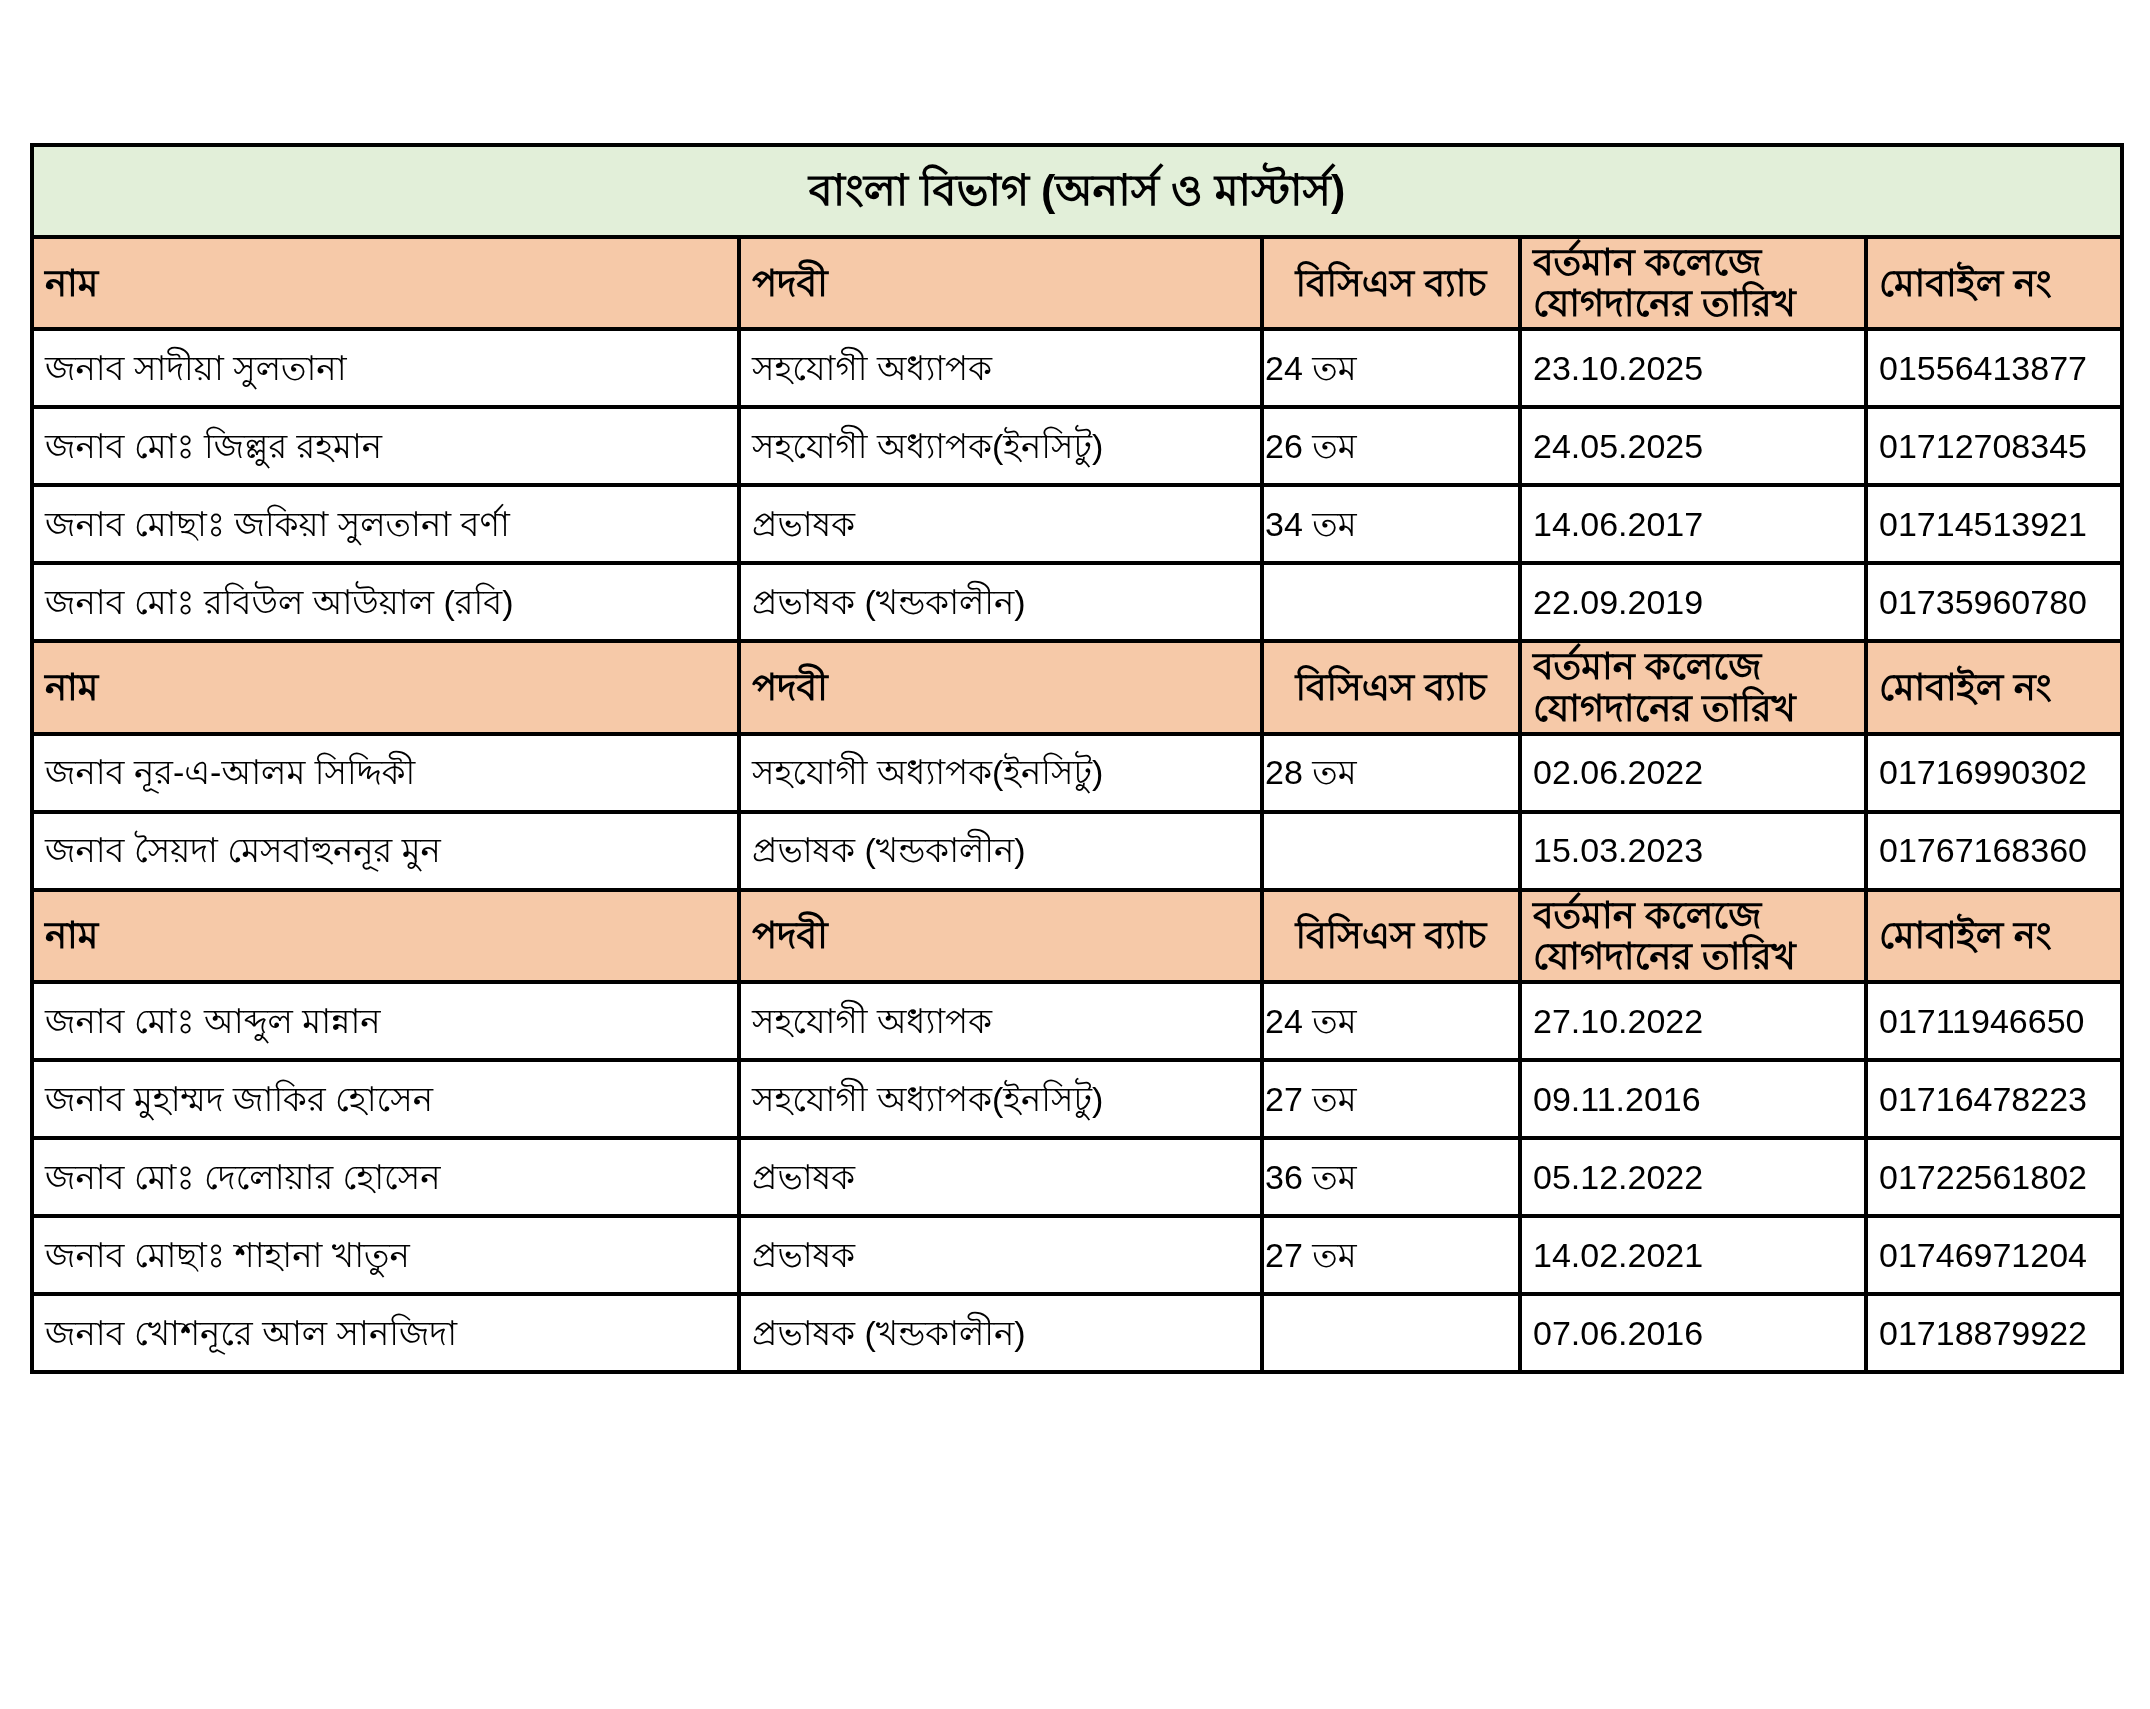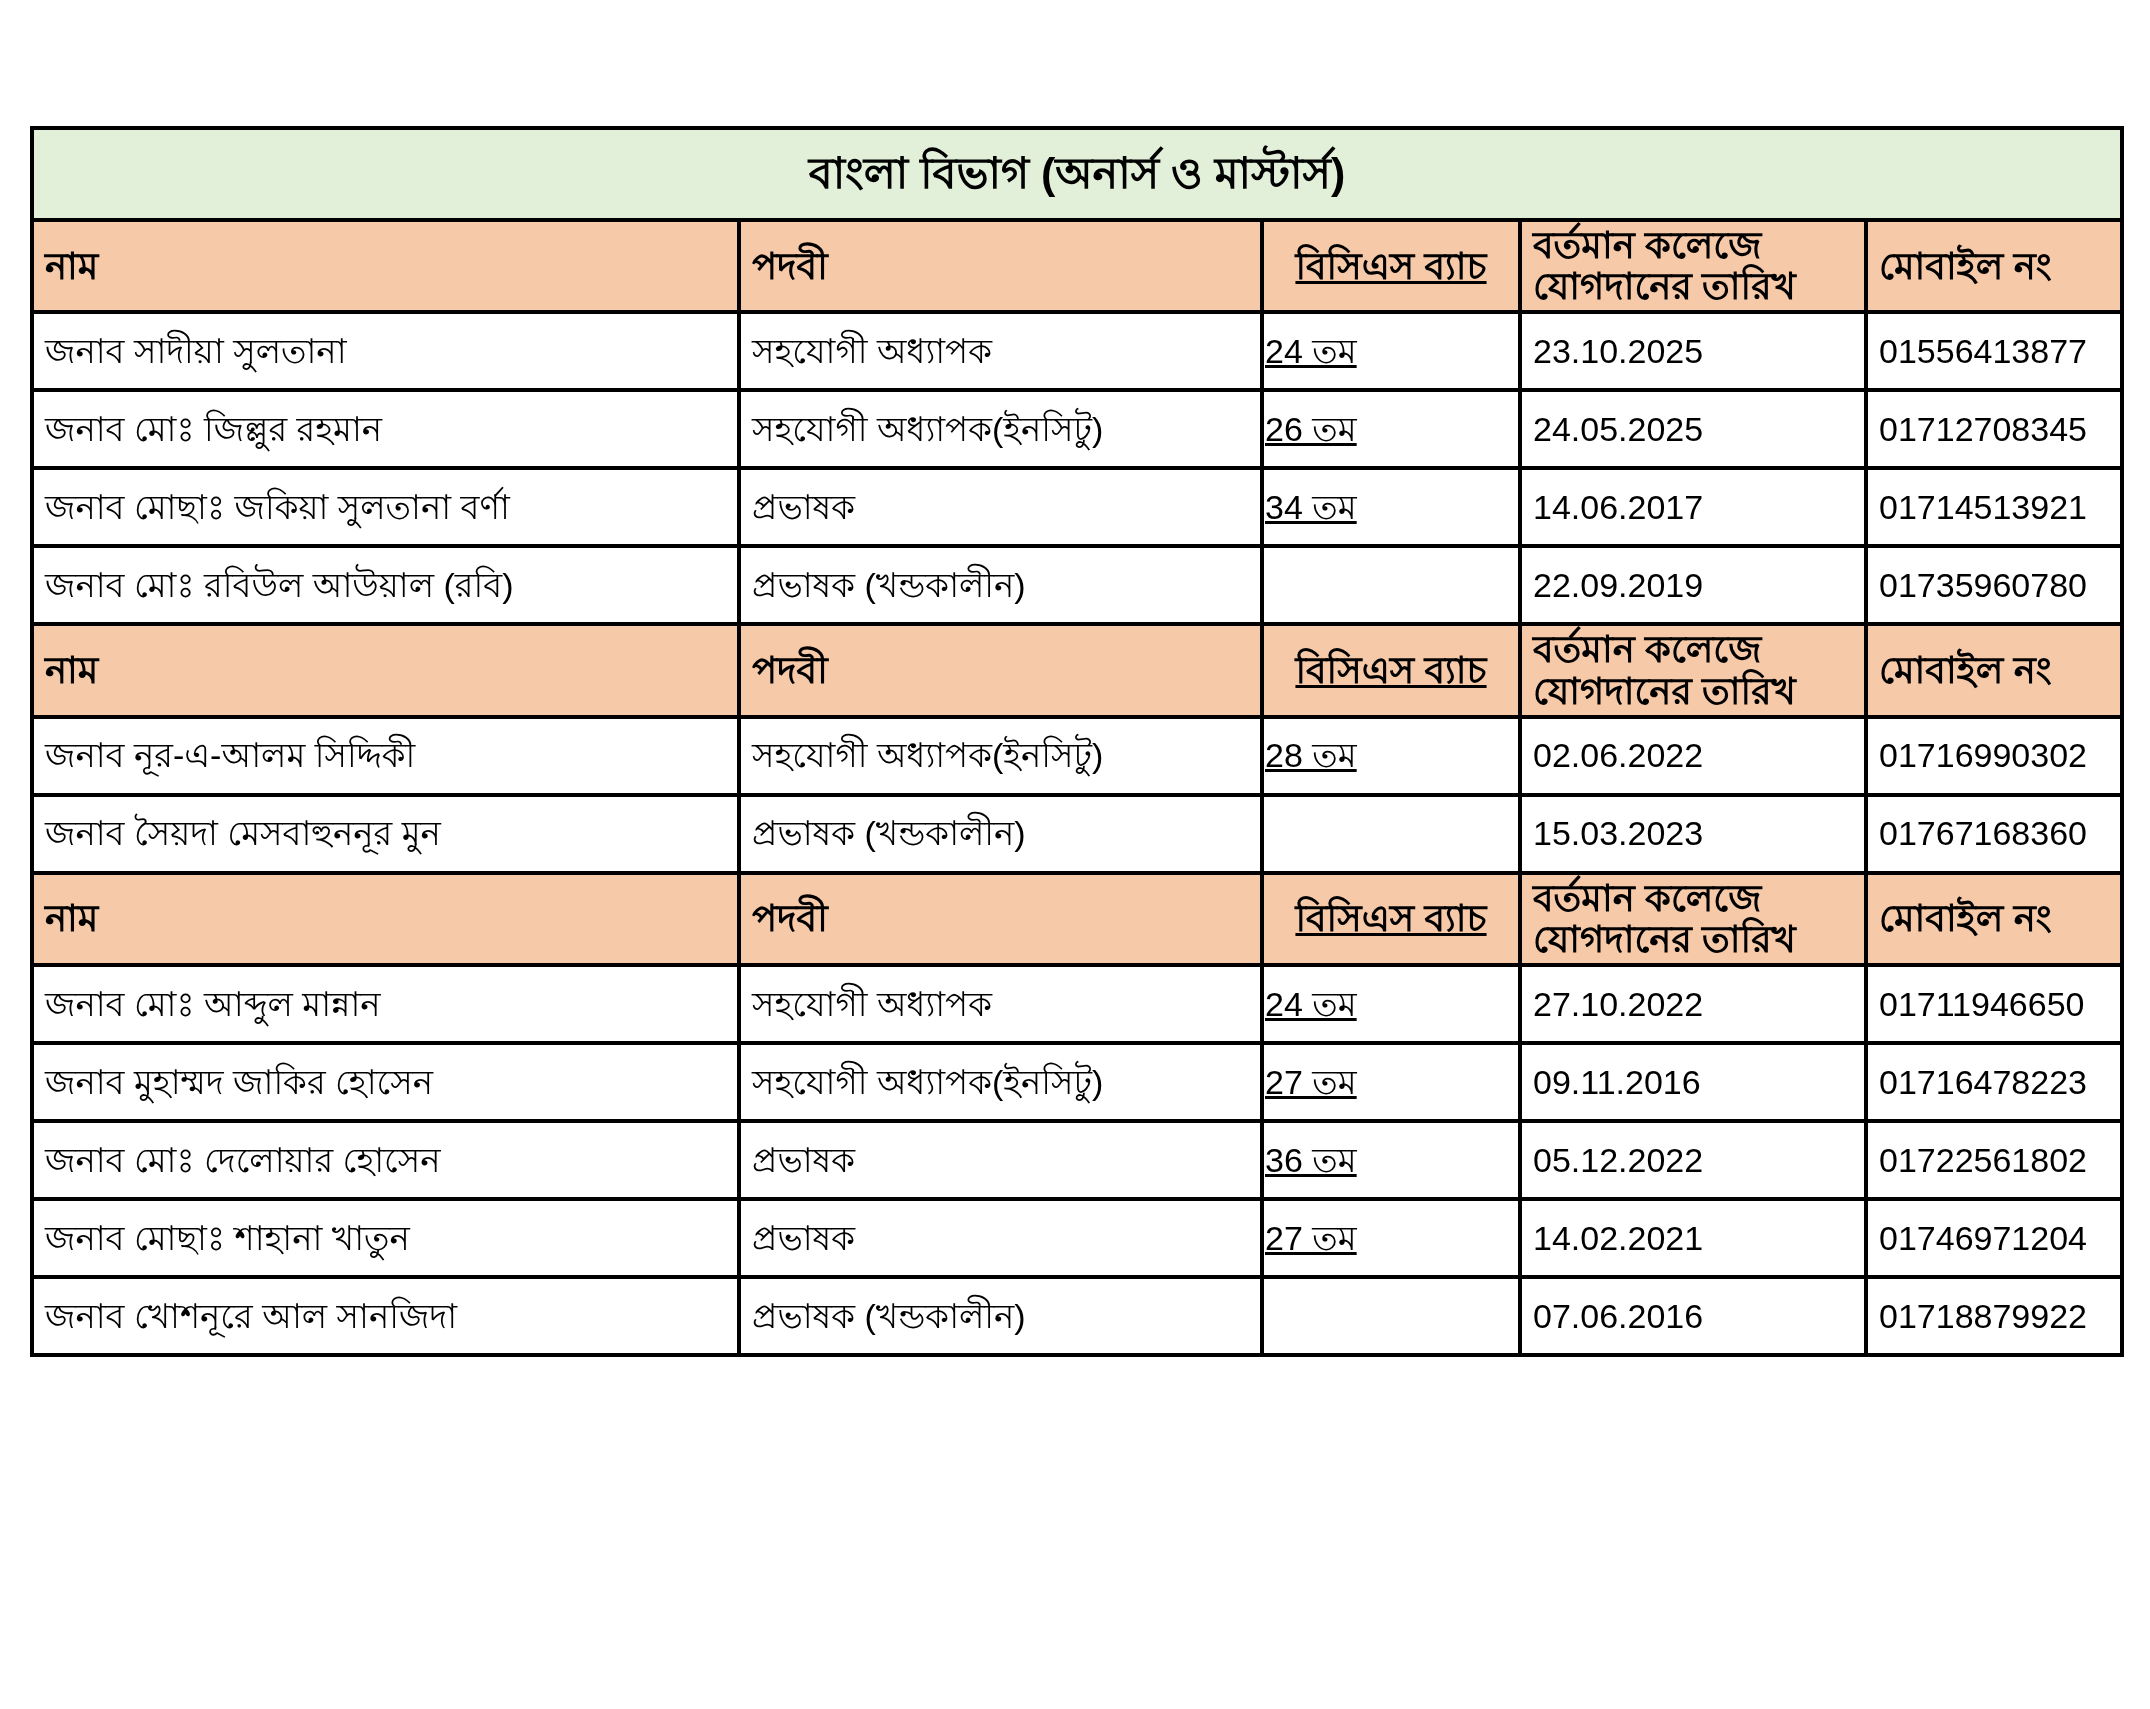--- a/index.html
+++ b/index.html
@@ -20,20 +20,21 @@
   }
   .sheet{
     position:absolute;
     left:30px;
     top:126px;
   }
   table.staff-table{
     border-collapse:collapse;
     table-layout:fixed;
     width:2090px;
+    margin-top:17px;
   }
   .col-w-name{width:707px;}
   .col-w-designation{width:523px;}
   .col-w-batch{width:258px;}
   .col-w-join_date{width:346px;}
   .col-w-mobile{width:256px;}
 
   td{
     border:4.8px solid var(--border-color);
     vertical-align:middle;
@@ -62,21 +63,20 @@
     font-size:34px;
     line-height:1.1;
     background:#ffffff;
   }
   td.col-name, td.col-designation, td.col-join_date, td.col-mobile{
     text-align:left;
     padding-left:11px;
     padding-right:5.5px;
   }
   td.col-batch{
-    text-decoration:underline;
   }
 </style>
 </head>
 <body>
 
 <div class="sheet">
   <table class="staff-table">
     <colgroup>
       <col class="col-w-name">
       <col class="col-w-designation">

